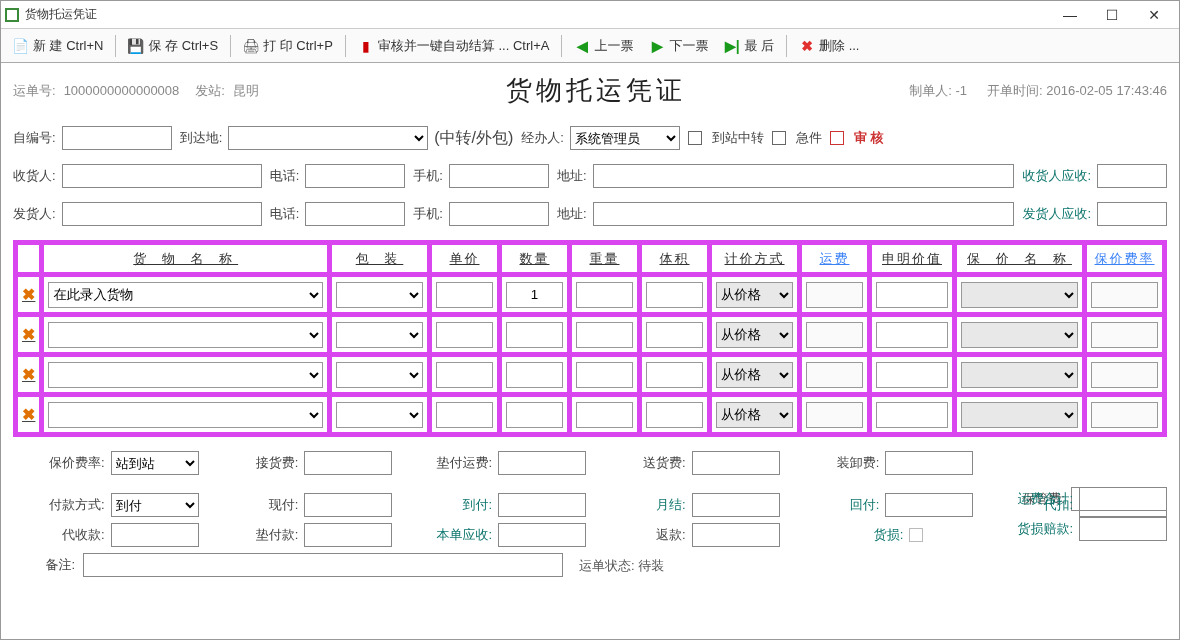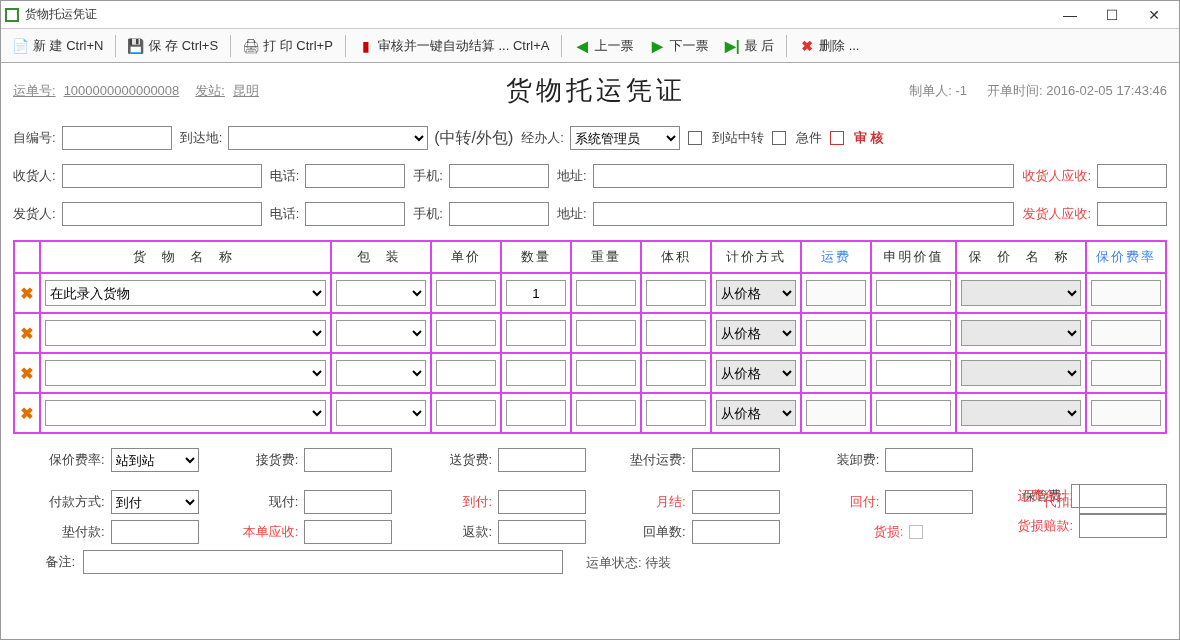--- a/index.html
+++ b/index.html
@@ -14,34 +14,34 @@
 .tsep { width:1px; height:22px; background:#bbb; margin:0 2px; }
 .ico { width:16px; height:16px; display:inline-flex; align-items:center; justify-content:center; font-size:14px; }
 .ico.new { color:#ff8c00; }
 .ico.save { color:#2a9d2a; }
 .ico.print { color:#555; }
 .ico.audit { color:#c00; }
 .ico.prev, .ico.next, .ico.last { color:#1a9a1a; font-weight:bold; }
 .ico.del { color:#e03030; font-weight:bold; }
 .content { flex:1; padding: 10px 12px; overflow:auto; }
 .header-info { display:flex; align-items:center; margin-bottom:18px; }
-.info-left { display:flex; align-items:center; gap:8px; color:#888; width:270px;text-decoration:underline; }
+.info-left { display:flex; align-items:center; gap:8px; color:#888; width:270px; }
 .doc-title { flex:1; text-align:center; font-size: 26px; color:#222; letter-spacing:4px; font-weight:400; }
 .info-right { display:flex; align-items:center; gap:20px; color:#888; }
 .lbl { color:#444; white-space:nowrap; }
-.lbl.gray { color:#ef4444; }
+.lbl.gray { color:#0f766e; }
 .inp { height:24px; border:1px solid #888; padding:0 4px; background:#fff; font-size:13px; }
 .sel { height:24px; border:1px solid #888; background:#fff; font-size:13px; }
 .sel.hl { border:1px solid #1e90ff; }
 .chk { width:14px; height:14px; border:1px solid #666; display:inline-block; vertical-align:middle; margin-right:4px; }
 .small { font-size:16px; }
 .row2 { display:flex; align-items:center; gap:8px; margin-bottom:14px; flex-wrap:nowrap; }
 .row2 .group { display:flex; align-items:center; gap:6px; }
 .table { border:1px solid #333; width:100%; border-collapse:collapse; margin-top:6px; }
-.table th, .table td { border:2px solid #d946ef; padding:0; text-align:center; vertical-align:middle; }
+.table th, .table td { border:5px solid #d946ef; padding:0; text-align:center; vertical-align:middle;text-decoration:underline; }
 .table th { height:32px; font-weight:400; color:#333; letter-spacing:6px; font-size:13px; }
 .table th.gray { color:#3b82f6; letter-spacing:2px; }
 .table td { height:40px; }
 .table td.pad { padding:4px; }
 .table .rinp { width:100%; height:26px; border:1px solid #999; padding:0 4px; }
 .table .rsel { width:100%; height:26px; border:1px solid #999; background:#fff; }
 .table .rsel.shade { background:#e8e8e8; }
 .table .rbtn { color:#e07000; font-weight:bold; font-size:16px; cursor:default; }
 .bottom { margin-top:14px; }
 .brow { display:grid; grid-template-columns: repeat(6, 1fr); gap:8px; margin-bottom:12px; align-items:center; }
@@ -290,25 +290,25 @@
       <div class="brow">
         <div class="bcell">
             <span class="lbl">保价费率:</span>
             <select class="sel"><option>站到站</option></select>
           </div>
         <div class="bcell">
             <span class="lbl">接货费:</span>
             <input class="inp" style="">
           </div>
         <div class="bcell">
+            <span class="lbl">垫付运费:</span>
+            <input class="inp" style="">
+          </div>
+        <div class="bcell">
             <span class="lbl">送货费:</span>
-            <input class="inp" style="">
-          </div>
-        <div class="bcell">
-            <span class="lbl">垫付运费:</span>
             <input class="inp" style="">
           </div>
         <div class="bcell">
             <span class="lbl">装卸费:</span>
             <input class="inp" style="">
           </div>
       </div>
       <div class="brow" style="grid-template-columns: repeat(6,1fr) auto;">
         <div class="bcell" style="grid-column:6/7; grid-row:1">
             <span class="lbl">保管费:</span>
@@ -345,49 +345,49 @@
           </div>
       </div>
       <div class="brow" style="grid-template-columns: repeat(6,1fr) auto; margin-top:-42px;">
         <div class="bcell" style="grid-column:7/8">
             <span class="lbl gray">运费合计:</span>
             <input class="inp" disabled="" style="">
           </div>
       </div>
       <div class="brow">
         <div class="bcell">
+            <span class="lbl">代收款:</span>
+            <input class="inp" style="">
+          </div>
+        <div class="bcell">
             <span class="lbl">垫付款:</span>
             <input class="inp" style="">
           </div>
         <div class="bcell">
             <span class="lbl gray">本单应收:</span>
             <input class="inp" disabled="" style="">
           </div>
         <div class="bcell">
             <span class="lbl">返款:</span>
-            <input class="inp" style="">
-          </div>
-        <div class="bcell">
-            <span class="lbl">回单数:</span>
             <input class="inp" style="">
           </div>
         <div class="bcell">
             <span class="lbl gray">货损:</span>
             <span class="chk" style="border-color:#bbb"></span>
             <span style="width:40px"></span>
           </div>
       </div>
       <div class="brow" style="grid-template-columns: repeat(6,1fr) auto; margin-top:-42px;">
         <div class="bcell" style="grid-column:7/8">
             <span class="lbl gray">货损赔款:</span>
             <input class="inp" disabled="" style="">
           </div>
       </div>
 
-      <div style="display:flex; align-items:center; gap:23px; margin-top:6px;">
+      <div style="display:flex; align-items:center; gap:16px; margin-top:6px;">
         <div class="remark-row" style="flex:0 0 auto;">
           <span class="lbl" style="width:62px; text-align:right">备注:</span>
           <input class="inp" style="">
         </div>
         <div class="status">
           <span>运单状态:</span>
           <span>待装</span>
         </div>
       </div>
     </div>

